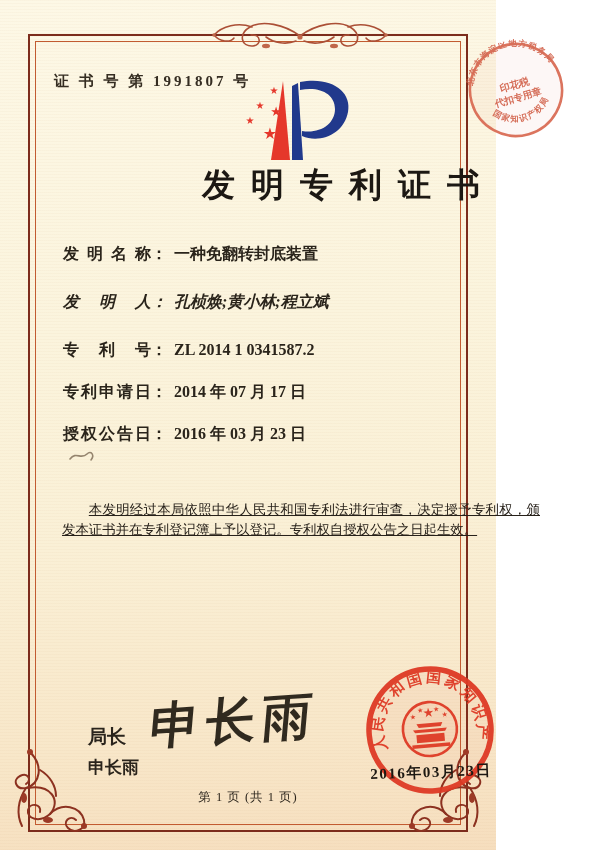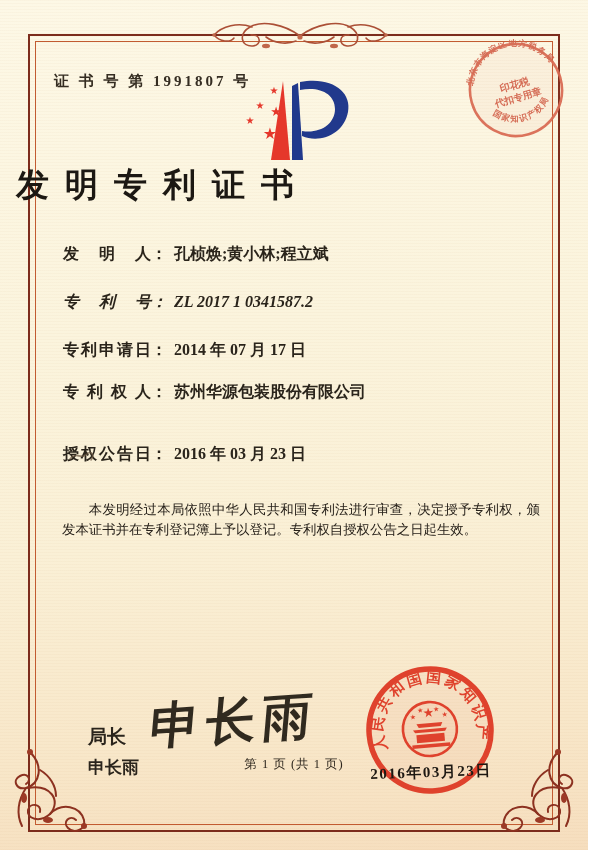--- a/index.html
+++ b/index.html
@@ -1,50 +1,50 @@
 <!DOCTYPE html>
 <html><head>
 <meta charset="utf-8">
 <style>
   html,body{margin:0;padding:0;}
   body{width:600px;height:850px;overflow:hidden;font-family:"Liberation Serif","DejaVu Serif",serif;}
-  .page{position:relative;width:588px;height:850px;
+  .page{position:relative;width:496px;height:850px;
     background:
       repeating-linear-gradient(0deg, rgba(190,140,90,.045) 0 1px, rgba(0,0,0,0) 1px 3px),
       linear-gradient(175deg,#fdf8e6 0%,#fbf4dd 38%,#faf0d6 62%,#f8e7c9 85%,#f6debe 100%);
   }
   .frame-outer{position:absolute;top:34px;left:28px;right:28px;bottom:18px;border:2px solid #7c2c1c;}
   .frame-inner{position:absolute;top:41px;left:35px;right:35px;bottom:25px;border:1px solid #c25b31;}
   .cert-no{position:absolute;left:54px;top:72px;font-size:15px;letter-spacing:3px;color:#352d22;font-weight:600;}
   .logo{position:absolute;left:240px;top:76px;}
-  .title{position:absolute;left:0;top:163px;width:100%;text-align:left;font-size:33px;font-weight:bold;
+  .title{position:absolute;left:0;top:163px;width:100%;text-align:right;font-size:33px;font-weight:bold;
          color:#1c1813;letter-spacing:16px;padding-left:16px;box-sizing:border-box;}
   .fields{position:absolute;left:63px;top:243px;width:482px;color:#2a241b;font-size:16px;font-weight:600;}
   .frow{line-height:22px;white-space:nowrap;}
   .frow:nth-child(1){margin-bottom:26px;}
   .frow:nth-child(2){margin-bottom:26px;font-style:italic;}
   .frow:nth-child(3){margin-bottom:20px;}
-  .frow:nth-child(4){margin-bottom:40px;}
+  .frow:nth-child(4){margin-bottom:20px;}
   .frow:nth-child(5){margin-bottom:19px;}
   .flabel{display:inline-block;width:88px;text-align:justify;text-align-last:justify;}
   .fcolon{display:inline-block;margin-right:7px;}
   .body-text{position:absolute;left:62px;top:500px;width:478px;font-size:13.4px;line-height:19.7px;
-             color:#27211a;text-align:justify;font-weight:500;}
+             color:#27211a;text-align:justify;font-weight:500;text-decoration:underline;}
   .body-text p{margin:0;text-indent:2em;}
   .director-title{position:absolute;left:88px;top:724px;font-size:19px;font-weight:700;color:#2a241c;
                   font-family:"Liberation Sans","DejaVu Sans",sans-serif;}
   .director-name{position:absolute;left:88px;top:756px;font-size:17px;font-weight:700;color:#2a241c;
                  font-family:"Liberation Sans","DejaVu Sans",sans-serif;}
   .signature{position:absolute;left:150px;top:688px;font-size:50px;font-weight:600;color:#201a11;
              transform:rotate(-4deg) skewX(-9deg);letter-spacing:6px;opacity:.92;}
   .tax-stamp{position:absolute;left:466px;top:40px;width:100px;height:100px;transform:rotate(-16deg);opacity:.93;}
   .seal{position:absolute;left:355px;top:655px;width:150px;height:150px;transform:rotate(-5deg);opacity:.95;}
   .seal-date{position:absolute;left:360px;top:763px;width:142px;text-align:center;font-size:15px;font-weight:700;
              color:#1d1812;letter-spacing:1.5px;transform:rotate(-2deg);}
-  .footer{position:absolute;left:0;top:756px;width:100%;text-align:center;font-size:12.5px;color:#2d261d;letter-spacing:1px;}
+  .footer{position:absolute;left:0;top:789px;width:100%;text-align:center;font-size:12.5px;color:#2d261d;letter-spacing:1px;}
   .ornament-top{position:absolute;left:200px;top:12px;}
   .flourish-left{position:absolute;left:4px;top:726px;}
   .flourish-right{position:absolute;right:4px;top:726px;transform:scaleX(-1);}
   .scribble{position:absolute;left:68px;top:449px;opacity:.7;}
 </style>
 </head>
 <body>
 
 <div class="page">
 
@@ -128,30 +128,30 @@
       <text x="36" y="40" font-size="13">★</text>
       <text x="10" y="48" font-size="10">★</text>
       <text x="30" y="63" font-size="16">★</text>
     </g>
   </svg>
 
   <div class="title">发明专利证书</div>
 
   <div class="fields">
     <div class="frow">
+      <span class="flabel">发明名称</span><span class="fcolon">：</span><span class="fvalue">一种免翻转封底装置</span>
+    </div>
+    <div class="frow">
       <span class="flabel">发明人</span><span class="fcolon">：</span><span class="fvalue">孔桢焕;黄小林;程立斌</span>
     </div>
     <div class="frow">
-      <span class="flabel">专利号</span><span class="fcolon">：</span><span class="fvalue">ZL 2017 1 0341587.2</span>
+      <span class="flabel">专利号</span><span class="fcolon">：</span><span class="fvalue">ZL 2014 1 0341587.2</span>
     </div>
     <div class="frow">
       <span class="flabel">专利申请日</span><span class="fcolon">：</span><span class="fvalue">2014 年 07 月 17 日</span>
-    </div>
-    <div class="frow">
-      <span class="flabel">专利权人</span><span class="fcolon">：</span><span class="fvalue">苏州华源包装股份有限公司</span>
     </div>
     <div class="frow">
       <span class="flabel">授权公告日</span><span class="fcolon">：</span><span class="fvalue">2016 年 03 月 23 日</span>
     </div>
   </div>
 
   <svg class="scribble" width="30" height="16" viewBox="0 0 30 16">
     <path d="M2,10 C8,2 13,11 19,5 C23,1 27,6 23,11" stroke="#6b5742" stroke-width="1.6" fill="none" stroke-linecap="round"></path>
   </svg>
 

